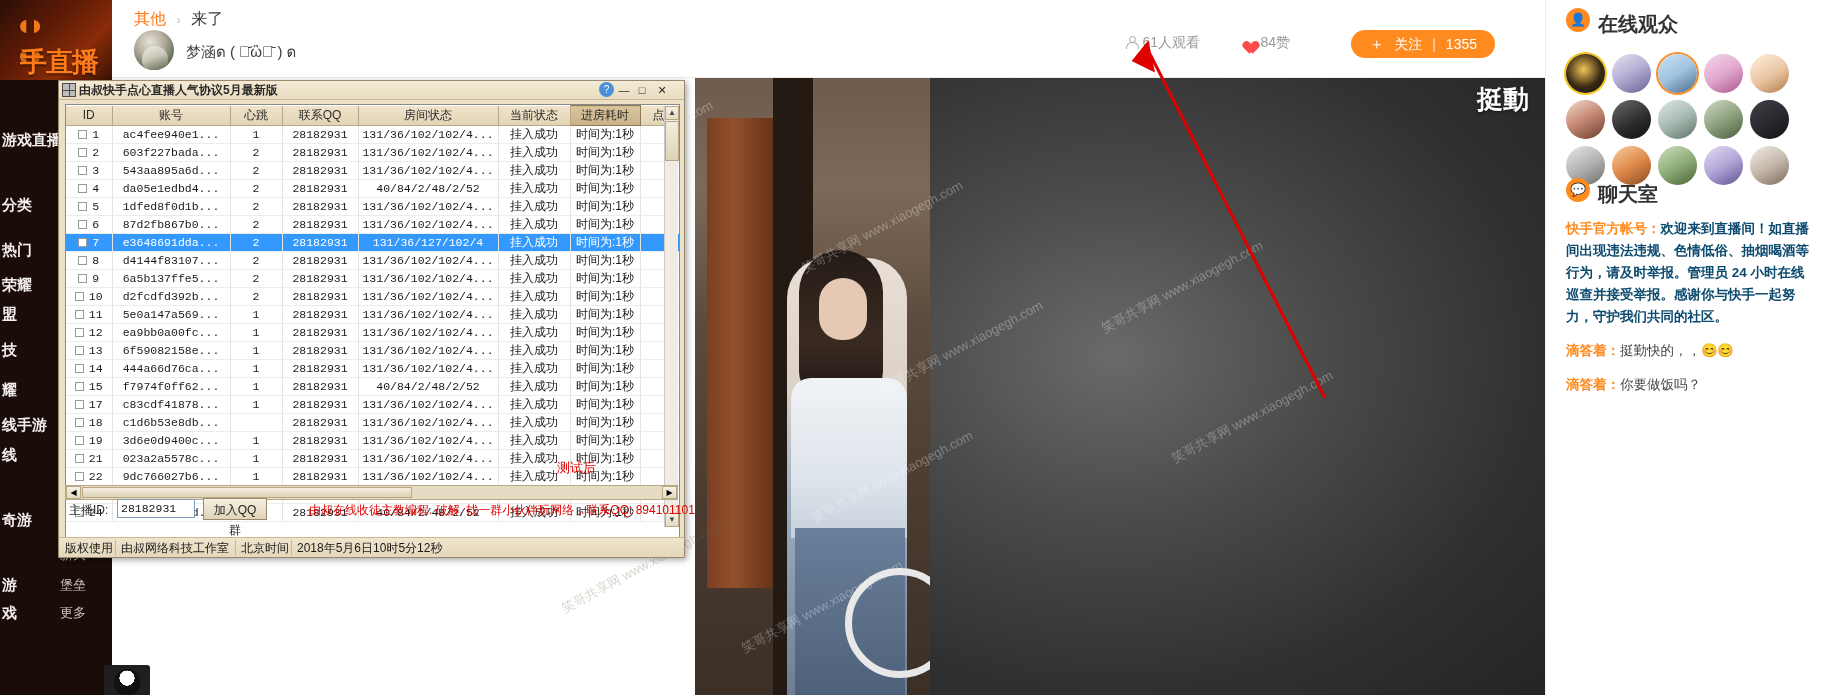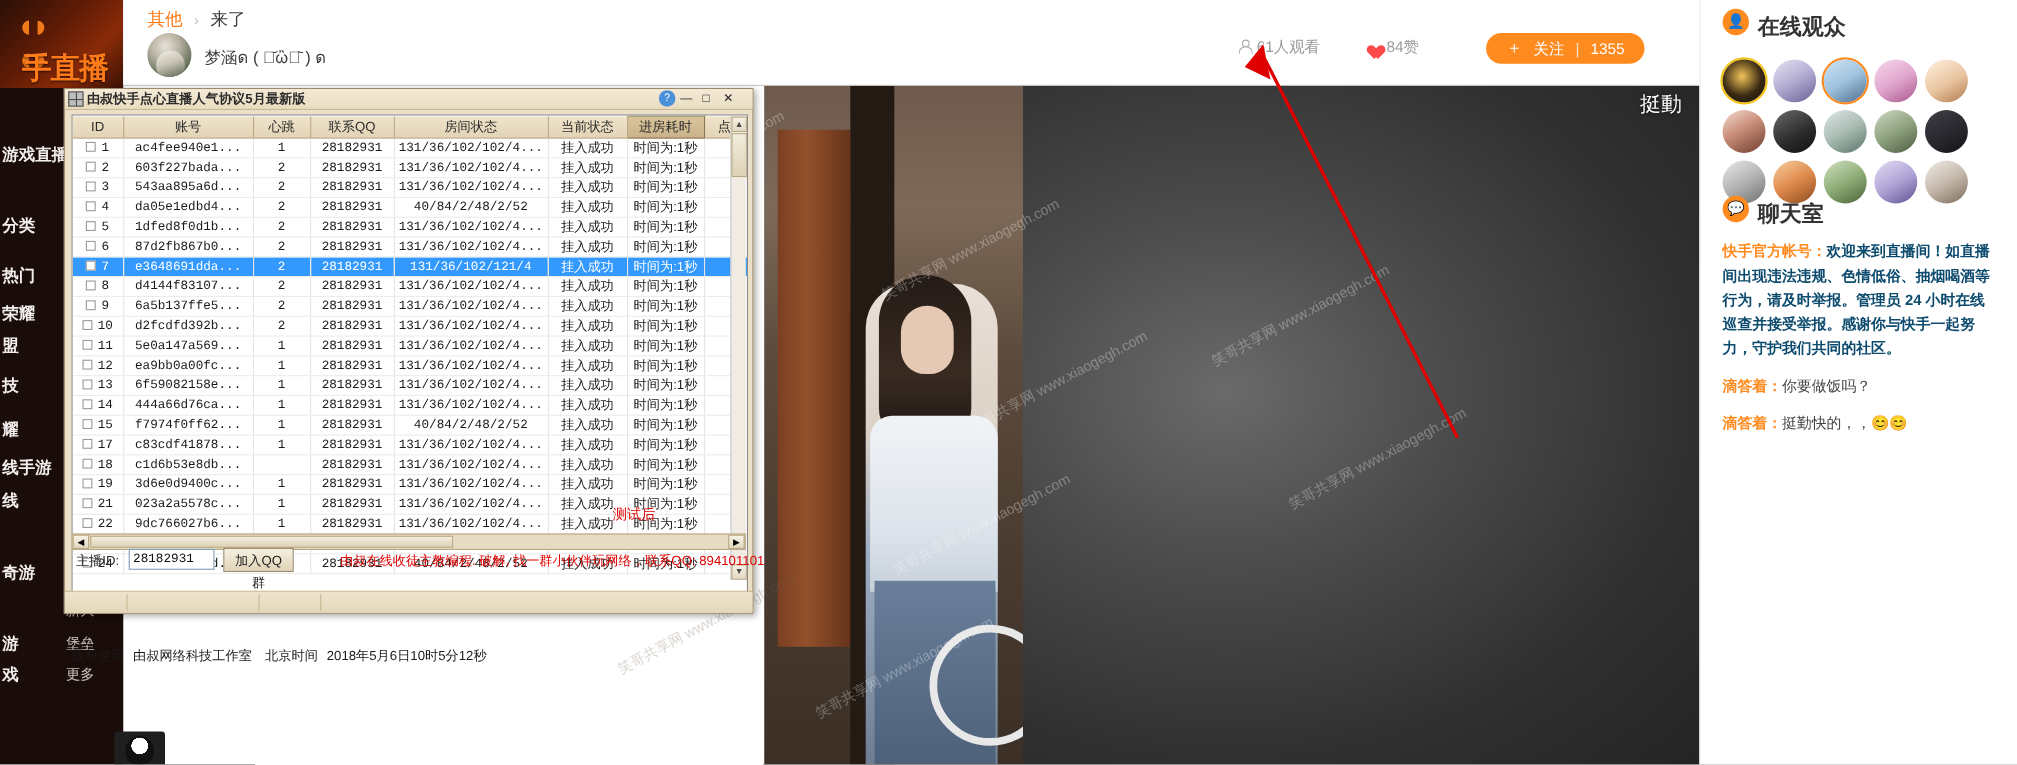--- a/index.html
+++ b/index.html
@@ -159,21 +159,21 @@
   .vc-ring {
     position:absolute; left:150px; top:490px; width:110px; height:110px;
     border:7px solid #e8e8e8; border-radius:50%;
   }
   .video-right {
     position:absolute; left:818px; top:0; width:615px; height:617px;
     background: radial-gradient(ellipse at 30% 45%, #6a6a6a 0%, #4a4a4a 35%, #303030 70%, #242424 100%);
   }
   .stream-title {
     position:absolute; right:16px; top:4px;
-    color:#ffffff; font-size:19px; font-weight:normal; white-space:nowrap;
+    color:#ffffff; font-size:26px; font-weight:bold; white-space:nowrap;
     text-shadow:0 1px 3px rgba(0,0,0,.6);
   }
   .wm {
     position:absolute; color: rgba(255,255,255,.30); font-size: 13px;
     white-space: nowrap; transform: rotate(-28deg); pointer-events:none;
     font-family:"Liberation Sans", sans-serif;
   }
   .wm.dark { color: rgba(120,100,80,.28); }
 
   
@@ -285,21 +285,21 @@
     line-height:20px; text-align:center;
   }
   .promo {
     position:absolute; left:240px; top:3px; font-size:12px; color:#e00000; white-space:nowrap;
   }
   .statusbar {
     position:absolute; left:0; bottom:0; width:100%; height:20px;
     background: linear-gradient(180deg,#efe4cd 0%,#e4d7ba 100%);
     border-top:1px solid #c9b992; font-size:12px; color:#1a1a1a;
   }
-  .sb-cell { position:absolute; top:2px; white-space:nowrap;margin-top:48px; }
+  .sb-cell { position:absolute; top:2px; white-space:nowrap; }
   .sb1 { left:6px; } .sb2 { left:62px; }
   .sb-sep { position:absolute; top:2px; bottom:2px; width:1px; background:#c9b992; }
   .sb3 { left:238px; }
   .test-note {
     position:absolute; left:498px; top:378px; font-size:13px; color:#e00000;
     white-space:nowrap; z-index:5;
   }
   .taskbar-peek {
     position:absolute; left:104px; bottom:0; width:46px; height:30px;
     background:#1f1f1f; border-radius:3px 3px 0 0; overflow:hidden;
@@ -528,21 +528,21 @@
               <td>131/36/102/102/4...</td>
               <td class="cjk">挂入成功</td>
               <td class="cjk">时间为:1秒</td>
               <td></td>
             </tr>
             <tr class="sel">
               <td class="idcell"><span class="cb"></span>7</td>
               <td>e3648691dda...</td>
               <td>2</td>
               <td>28182931</td>
-              <td>131/36/102/121/4</td>
+              <td>131/36/127/102/4</td>
               <td class="cjk">挂入成功</td>
               <td class="cjk">时间为:1秒</td>
               <td></td>
             </tr>
             <tr>
               <td class="idcell"><span class="cb"></span>8</td>
               <td>d4144f83107...</td>
               <td>2</td>
               <td>28182931</td>
               <td>131/36/102/102/4...</td>
@@ -748,18 +748,18 @@
         <div class="vavatar" style="background: linear-gradient(150deg, rgb(246, 207, 160) 0%, rgb(224, 138, 76) 50%, rgb(138, 74, 30) 100%);"></div>
         <div class="vavatar" style="background: linear-gradient(150deg, rgb(207, 224, 194) 0%, rgb(143, 174, 120) 50%, rgb(74, 98, 55) 100%);"></div>
         <div class="vavatar" style="background: linear-gradient(150deg, rgb(227, 220, 242) 0%, rgb(178, 166, 216) 50%, rgb(95, 81, 144) 100%);"></div>
         <div class="vavatar" style="background: linear-gradient(150deg, rgb(240, 236, 232) 0%, rgb(198, 185, 172) 50%, rgb(124, 106, 92) 100%);"></div>
       </div>
 
     <div class="rsb-badge" style="top:178px">💬</div>
     <div class="rsb-sec-title" style="top:181px">聊天室</div>
     <div class="chat-list" id="chat-list">
         <div class="chat-msg"><span class="chat-name-o">快手官方帐号：</span><span class="chat-body-b">欢迎来到直播间！如直播间出现违法违规、色情低俗、抽烟喝酒等行为，请及时举报。管理员 24 小时在线巡查并接受举报。感谢你与快手一起努力，守护我们共同的社区。</span></div>
+        <div class="chat-msg"><span class="chat-name-o">滴答着：</span><span class="chat-body-d">挺勤快的，，😊😊</span></div>
         <div class="chat-msg"><span class="chat-name-o">滴答着：</span><span class="chat-body-d">你要做饭吗？</span></div>
-        <div class="chat-msg"><span class="chat-name-o">滴答着：</span><span class="chat-body-d">挺勤快的，，😊😊</span></div>
       </div>
   </div>
 
 </div>
 
 </body></html>

